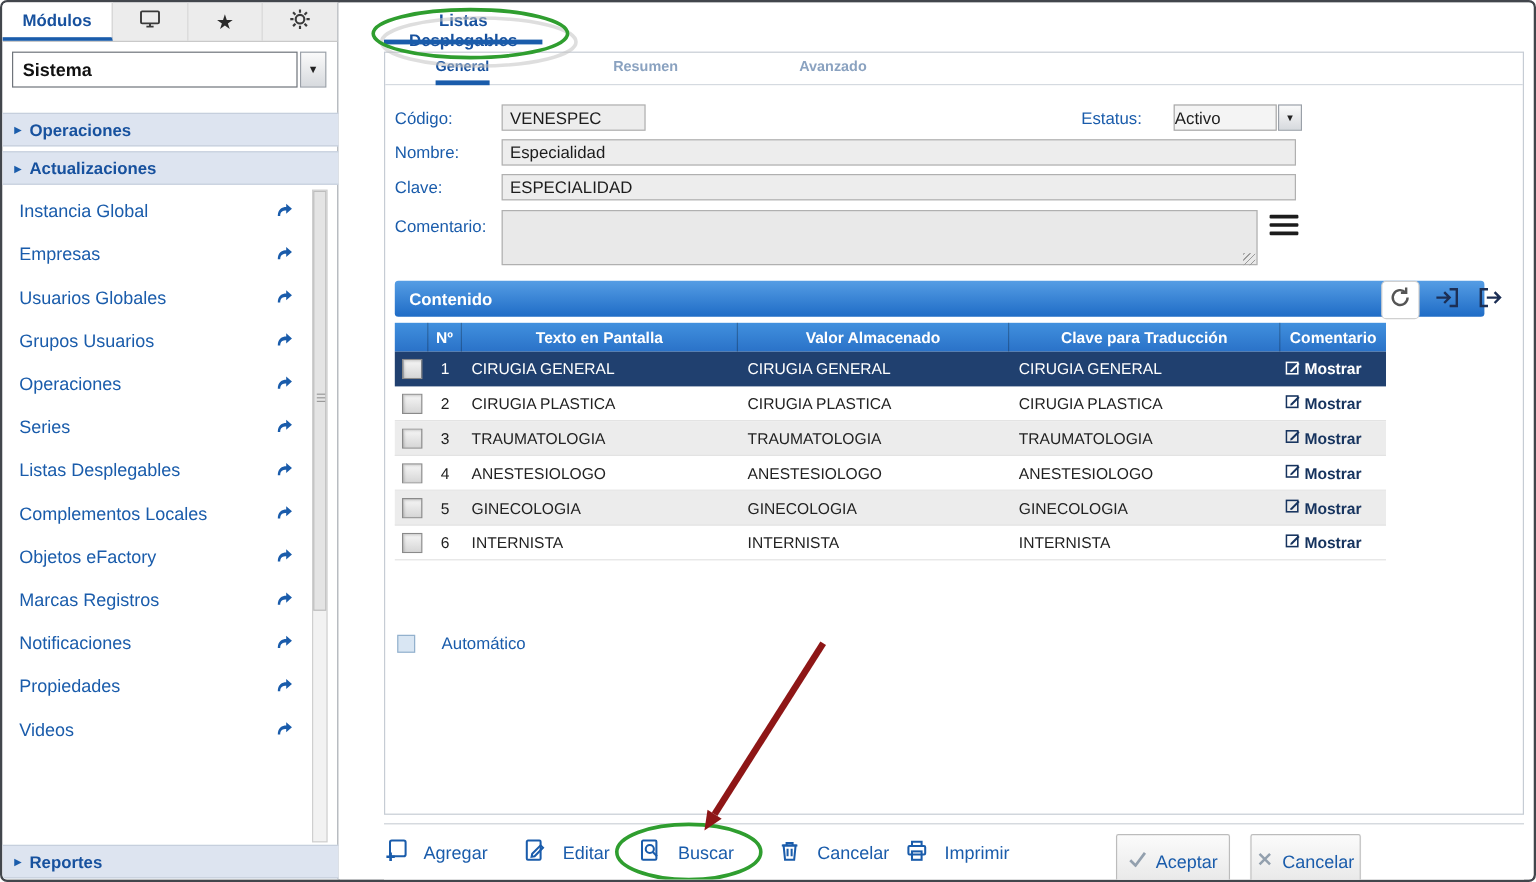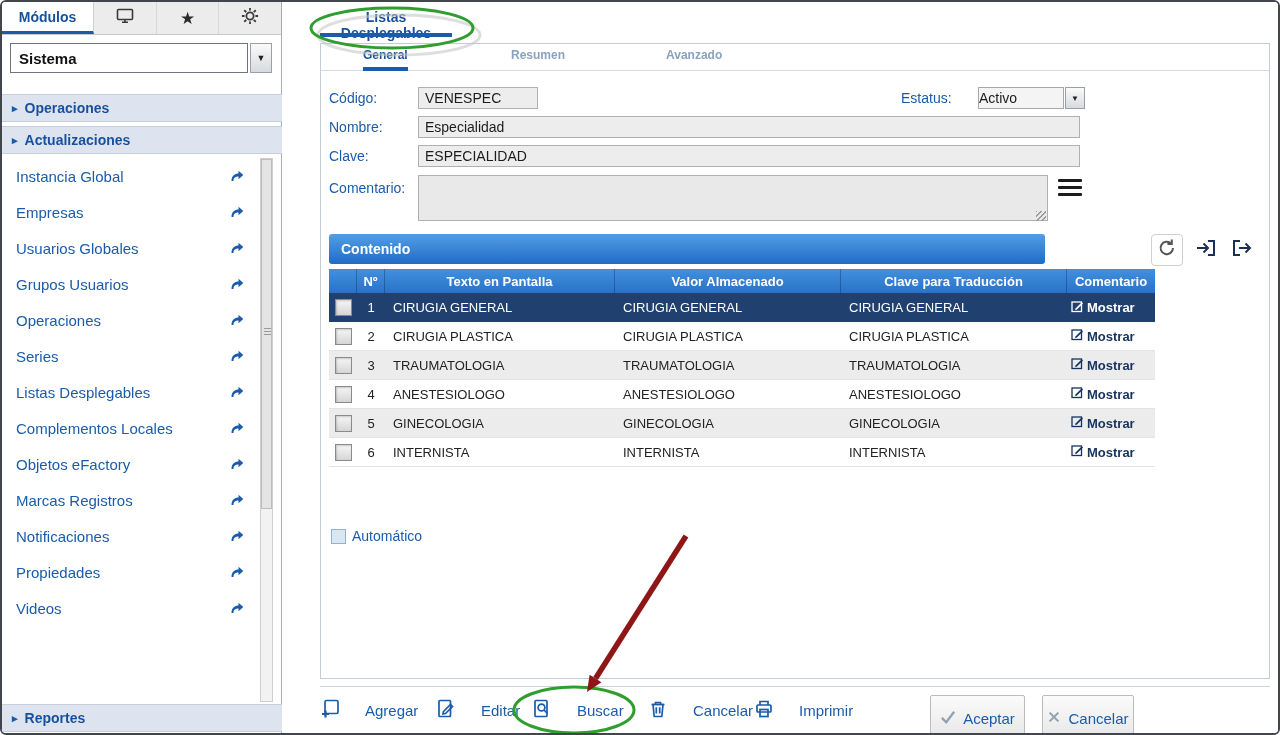--- a/index.html
+++ b/index.html
@@ -34,46 +34,46 @@
   .flabel{position:absolute;color:#1a5cab;font-size:14px}
   .finput{position:absolute;height:22px;border:1px solid #b0b0b0;background:#ededed;font-family:"Liberation Sans",sans-serif;font-size:14px;color:#1c1c1c;padding:0 6px}
   .combo{position:absolute;display:flex;height:22px}
   .combo-val{width:86px;border:1px solid #a8a8a8;background:#f4f4f4;font-size:14px;color:#1c1c1c;display:flex;align-items:center;padding-left:0}
   .combo-btn{width:20px;margin-left:1px;border:1px solid #9aa0a8;background:linear-gradient(#fafafa,#d7dade);display:flex;align-items:center;justify-content:center;font-size:8px;color:#222;cursor:pointer}
   .ftextarea{position:absolute;left:97px;top:131px;width:630px;height:46px;border:1px solid #b0b0b0;background:#e9e9e9;resize:none;font-family:"Liberation Sans",sans-serif;font-size:13px;padding:3px 6px}
   .grip2{position:absolute;left:715px;top:167px;width:10px;height:10px;background:repeating-linear-gradient(135deg,#9a9a9a 0 1px,transparent 1px 3.5px)}
   .hamburger{position:absolute;left:737px;top:135px;width:24px;cursor:pointer}
   .hamburger div{height:3px;background:#1c1c1c;margin-bottom:4px;border-radius:1px}
 
-  .grid-title{position:absolute;left:8px;top:190px;width:716px;height:30px;background:linear-gradient(#559de4,#1f6cc6);border-radius:3px;color:#fff;font-weight:bold;font-size:14px;display:flex;align-items:center;padding-left:12px}
+  .grid-title{position:absolute;left:8px;top:190px;width:908px;height:30px;background:linear-gradient(#559de4,#1f6cc6);border-radius:3px;color:#fff;font-weight:bold;font-size:14px;display:flex;align-items:center;padding-left:12px}
   .icon-box{position:absolute;top:190px;width:32px;height:32px;border:1px solid #d0d0d0;border-radius:4px;background:#fff;display:flex;align-items:center;justify-content:center;cursor:pointer}
   .icon-plain{position:absolute;top:194px;width:26px;height:24px;display:flex;align-items:center;justify-content:center;cursor:pointer}
 
   #table{position:absolute;left:8px;top:225px;width:826px}
   .t-head{display:flex;height:24px;background:linear-gradient(#4190de,#2a72c8);color:#fff;font-weight:bold;font-size:13px}
   .t-head .c{display:flex;align-items:center;justify-content:center;border-right:1px solid rgba(0,0,0,.25);height:100%}
   .t-row{display:flex;height:29px;align-items:center;font-size:13px;color:#222;border-bottom:1px solid #e3e3e3;cursor:pointer}
   .t-row.alt{background:#ececec}
   .t-row.sel{background:#20406f;color:#fff;border-bottom:none}
   .c{overflow:hidden;white-space:nowrap}
   .cc{width:28px;display:flex;align-items:center;justify-content:center}
   .cn{width:28px;text-align:center}
   .ct{width:230px;padding-left:8px}
   .cv{width:226px;padding-left:8px}
   .ck{width:226px;padding-left:8px}
   .cm{width:88px;padding-left:4px;display:flex;align-items:center;gap:3px;font-weight:bold;color:#16335e}
   .t-row.sel .cm{color:#fff}
   .cb{width:17px;height:17px;background:linear-gradient(#f6f6f6,#d6d6d6);border:1px solid #8a8a8a;box-shadow:inset 1px 1px 2px rgba(0,0,0,.18)}
-  .auto-row{position:absolute;left:10px;top:484px;display:flex;align-items:center;gap:6px}
+  .auto-row{position:absolute;left:10px;top:484px;display:flex;align-items:center;gap:22px}
   .cb-auto{width:15px;height:15px;background:#d9e6f3;border:1px solid #93b1cd;cursor:pointer}
   .auto-label{color:#1a5cab;font-size:14px}
 
   
   #toolbar{position:absolute;left:37px;top:684px;width:950px;height:49px;border-top:1px solid #cdd2d8;background:#fff}
-  .tb-action{position:absolute;top:12px;display:flex;align-items:center;gap:25px;color:#1a5cab;font-size:15px;cursor:pointer}
+  .tb-action{position:absolute;top:12px;display:flex;align-items:center;gap:13px;color:#1a5cab;font-size:15px;cursor:pointer}
   .tb-action svg{stroke:#1a5cab;fill:none;stroke-width:1.7}
   .btn{position:absolute;top:8px;height:46px;display:flex;align-items:center;justify-content:center;gap:7px;background:linear-gradient(#fbfbfb,#e6e6e6);border:1px solid #bcbcbc;border-radius:2px;color:#1a5cab;font-size:15px;cursor:pointer;box-shadow:0 1px 1px rgba(0,0,0,.08)}
 
   
   #overlay{position:absolute;left:0;top:0;width:1280px;height:735px;pointer-events:none;z-index:99}
 </style>
 </head>
 <body>
 
 <div id="app">

